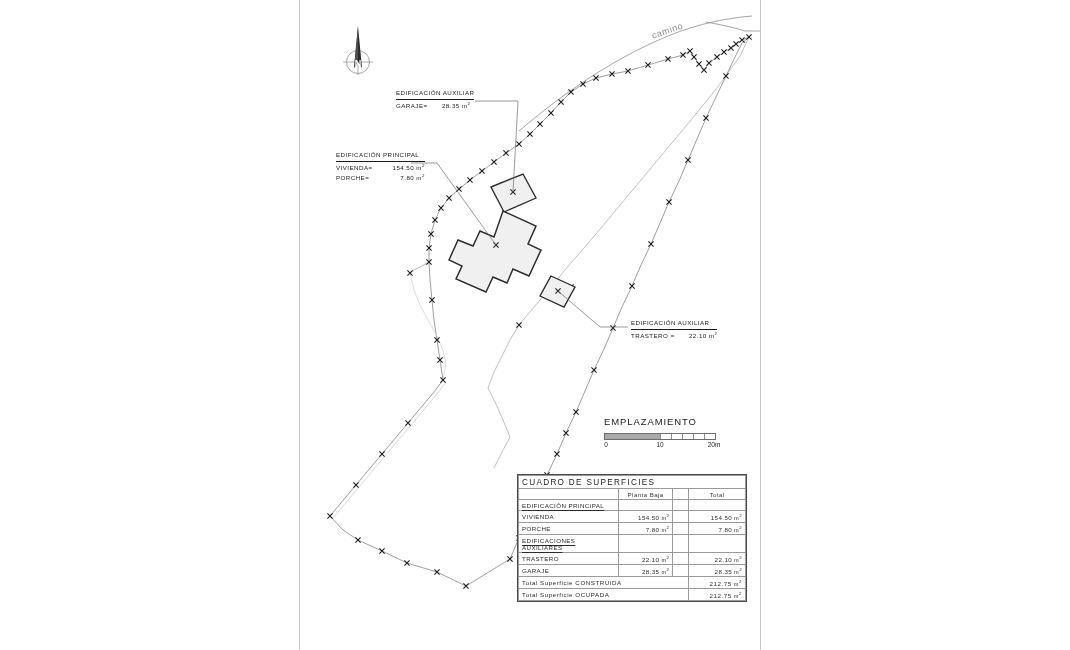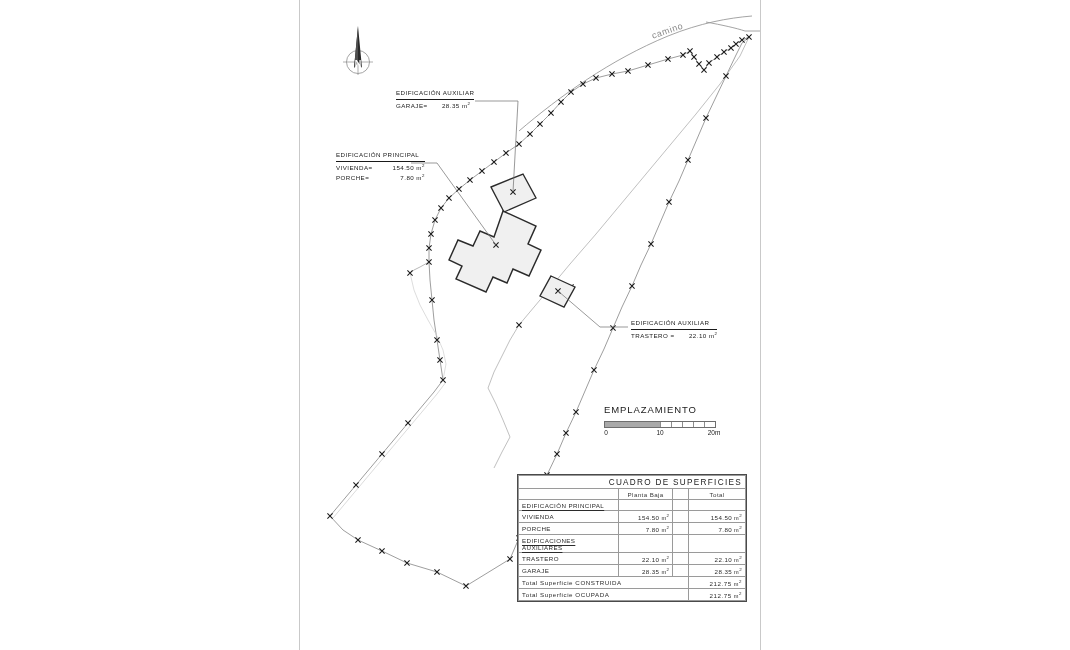--- a/index.html
+++ b/index.html
@@ -91,21 +91,21 @@
     left: 339px;
     top: 24px;
     width: 38px;
     height: 52px;
   }
 
   
   #scale-block {
     position: absolute;
     left: 604px;
-    top: 404px;
+    top: 416px;
     width: 130px;
   }
   #scale-title {
     font-size: 9.5px;
     letter-spacing: 0.9px;
     color: #1a1a1a;
     margin-bottom: 6px;
     font-family: "Liberation Sans", sans-serif;
   }
   #scale-bar {
@@ -162,21 +162,21 @@
     color: #2b2b2b;
     font-family: "Liberation Sans", sans-serif;
   }
   #surface-table td, #surface-table th {
     border: 0.7px solid #9a9a9a;
     padding: 1.5px 3px;
     font-weight: normal;
     vertical-align: middle;
   }
   .tbl-title td {
-    text-align: right;
+    text-align: left;
     font-size: 8.2px;
     letter-spacing: 1.3px;
     padding: 3px 2px;
     border-bottom: 0.8px solid #4a4a4a;
     color: #1a1a1a;
   }
   .col-head td {
     text-align: center;
     color: #3a3a3a;
     padding: 2px 3px;

